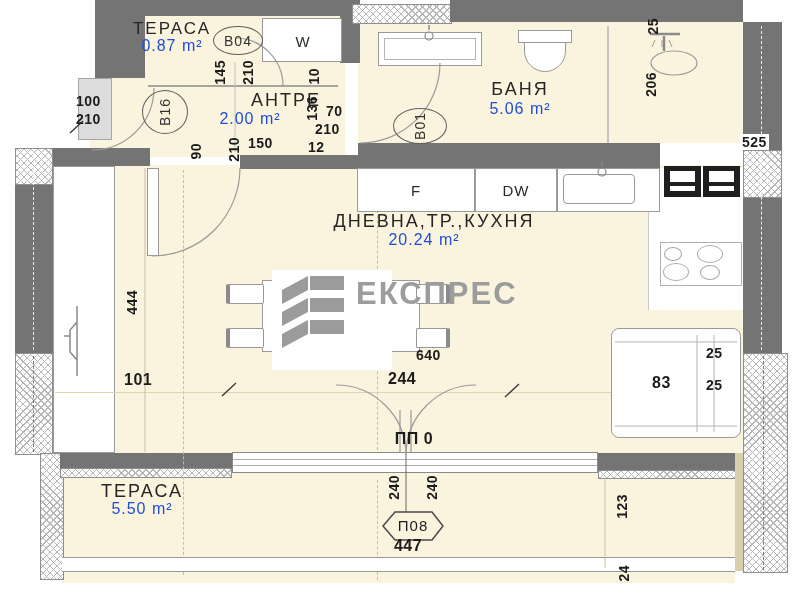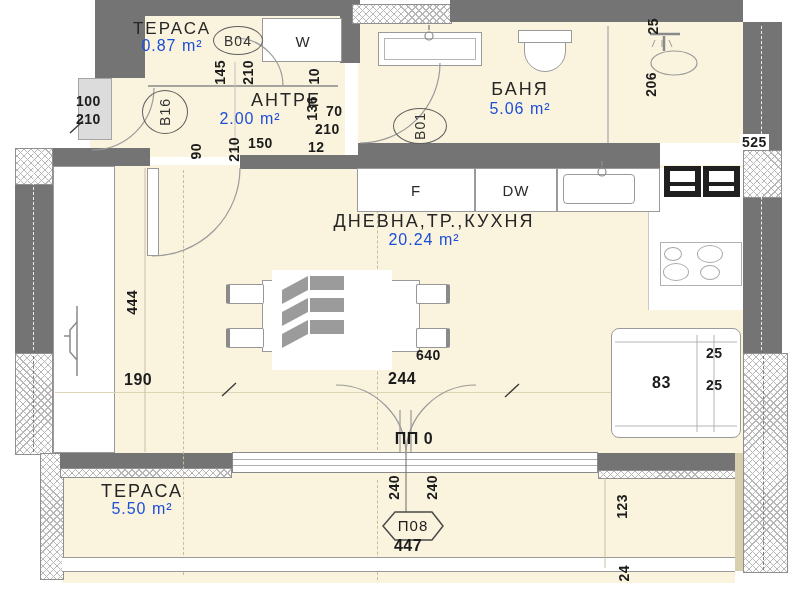--- a/index.html
+++ b/index.html
@@ -165,20 +165,21 @@
   <svg class="overlay" style="left:280px;top:268px;" width="70" height="84" viewBox="0 0 70 84">
     <g fill="#9b9b9b">
       <polygon points="2,22 28,8 28,22 2,36"></polygon>
         <rect x="30" y="8" width="34" height="14"></rect>
       <polygon points="2,44 28,30 28,44 2,58"></polygon>
         <rect x="30" y="30" width="34" height="14"></rect>
       <polygon points="2,66 28,52 28,66 2,80"></polygon>
         <rect x="30" y="52" width="34" height="14"></rect>
     </g>
   </svg>
+  <div class="logo-text1" style="left:356px;top:276px;">ЕКСПРЕС</div>
 
   <div class="rname" style="left:172px;top:19px;font-size:17px;">ТЕРАСА</div>
   <div class="rarea" style="left:172px;top:37px;">0.87 m²</div>
   <div class="rname" style="left:250px;top:90px;margin-left:36px;">АНТРЕ</div>
   <div class="rarea" style="left:250px;top:110px;">2.00 m²</div>
   <div class="rname" style="left:520px;top:79px;">БАНЯ</div>
   <div class="rarea" style="left:520px;top:100px;">5.06 m²</div>
   <div class="rname" style="left:404px;top:211px;margin-left:30px;">ДНЕВНА,ТР.,КУХНЯ</div>
   <div class="rarea" style="left:424px;top:231px;">20.24 m²</div>
   <div class="rname" style="left:142px;top:481px;">ТЕРАСА</div>
@@ -208,21 +209,21 @@
   <div class="dim" style="left:326px;top:103px;">70</div>
   <div class="dim" style="left:315px;top:121px;">210</div>
   <div class="dim" style="left:308px;top:139px;text-align:center;">12</div>
   <div class="dim" style="left:248px;top:135px;">150</div>
   <div class="dimv" style="left:188px;top:143px;">90</div>
   <div class="dimv" style="left:226px;top:137px;">210</div>
   <div class="dimv" style="left:645px;top:18px;">25</div>
   <div class="dimv" style="left:643px;top:72px;">206</div>
   <div class="dim" style="left:740px;top:134px;background:#fff;padding:0 2px;">525</div>
   <div class="dimv" style="left:124px;top:290px;">444</div>
-  <div class="dim" style="left:124px;top:371px;font-size:16px;">190</div>
+  <div class="dim" style="left:124px;top:371px;font-size:16px;">101</div>
   <div class="dim" style="left:388px;top:370px;font-size:16px;">244</div>
   <div class="dim" style="left:416px;top:347px;">640</div>
   <div class="dim" style="left:706px;top:345px;">25</div>
   <div class="dim" style="left:652px;top:374px;font-size:16px;">83</div>
   <div class="dim" style="left:706px;top:377px;">25</div>
   <div class="dim" style="left:414px;top:430px;font-size:16px;transform:translateX(-50%);">ПП 0</div>
   <div class="dimv" style="left:386px;top:475px;">240</div>
   <div class="dimv" style="left:424px;top:475px;">240</div>
   <div class="dim" style="left:413px;top:517px;font-size:15px;font-weight:400;letter-spacing:1px;transform:translateX(-50%);">П08</div>
   <div class="dim" style="left:408px;top:537px;font-size:16px;transform:translateX(-50%);">447</div>

